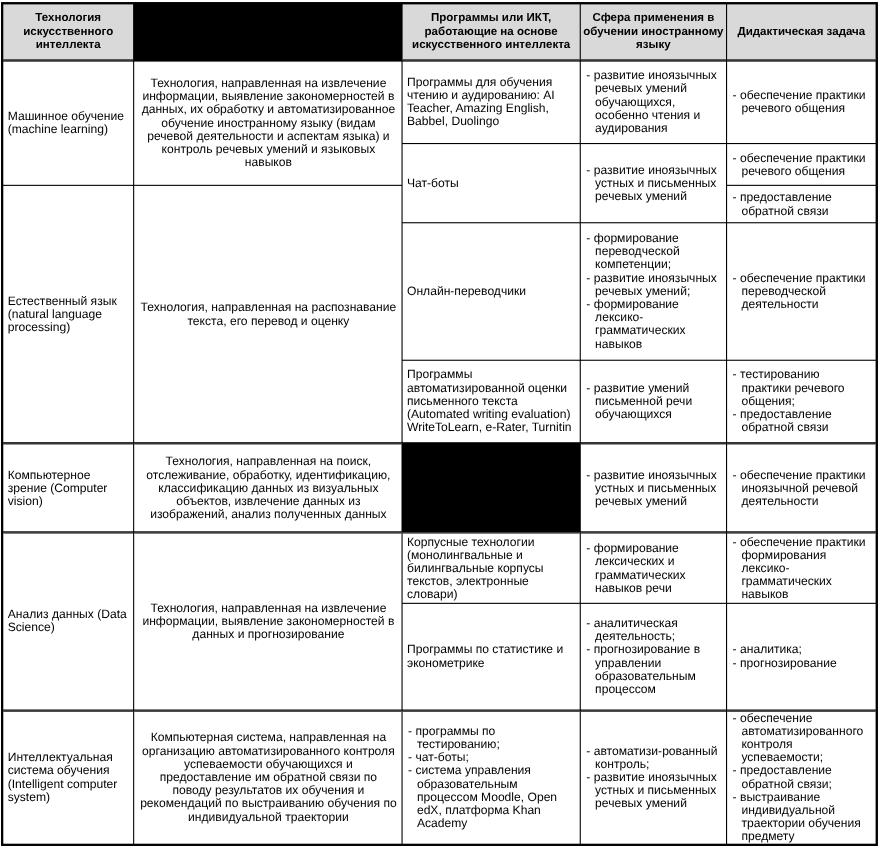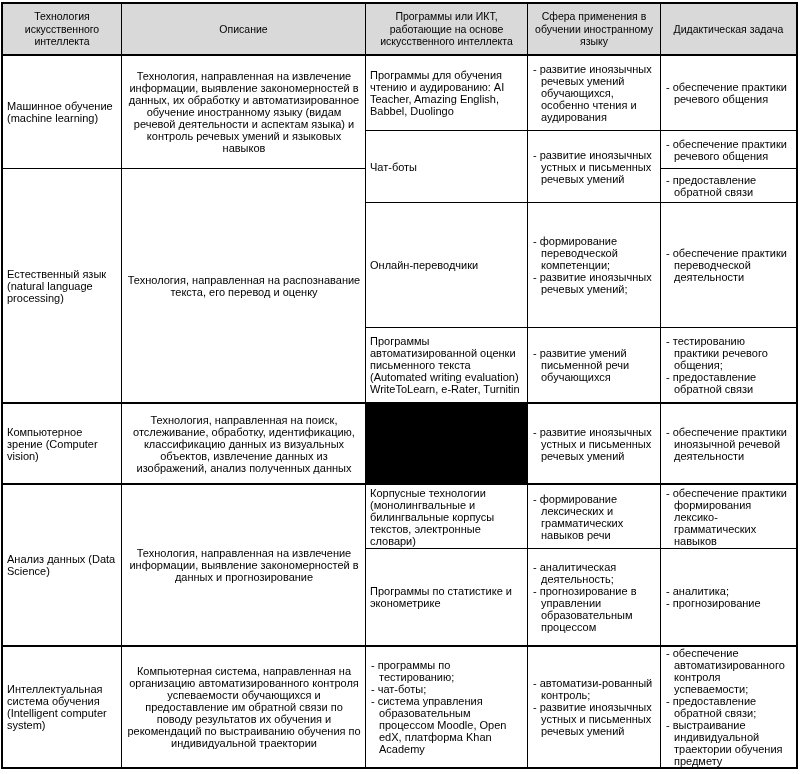--- a/index.html
+++ b/index.html
@@ -25,40 +25,39 @@
     line-height: 12px;
     display: flex;
     flex-direction: column;
     justify-content: center;
     padding: 1px 3px 1px 4px;
     overflow: hidden;
     text-align: left;
   }
   .hcell {
     background: var(--header-bg, #d9d9d9);
-    font-weight: normal;
+    font-weight: bold;
     font-size: 10.5px;
     line-height: 12.5px;
     align-items: center;
     justify-content: center;
     text-align: center;
     padding: 1px 2px;
     border-bottom: 1px solid var(--border, #000);
   }
   .tt { border-top: 1px solid var(--border, #000); }
   .desc { padding-left: 5px; padding-right: 4px; text-align: center; }
   .bi { padding-left: 9px; text-indent: -8px; padding-right: 1px; }
 </style>
 </head>
 <body>
 
 <div class="table">
 
   <div class="cell hcell" style="grid-area:1/1/2/2">Технология искусственного интеллекта</div>
-  <div class="cell hcell" style="grid-area:1/2/2/3">Описание</div>
   <div class="cell hcell" style="grid-area:1/3/2/4">Программы или ИКТ, работающие на основе искусственного интеллекта</div>
   <div class="cell hcell" style="grid-area:1/4/2/5">Сфера применения в обучении иностранному языку</div>
   <div class="cell hcell" style="grid-area:1/5/2/6">Дидактическая задача</div>
 
   <div class="cell" style="grid-area:2/1/4/2">Машинное обучение (machine learning)</div>
   <div class="cell desc" style="grid-area:2/2/4/3">Технология, направленная на извлечение информации, выявление закономерностей в данных, их обработку и автоматизированное обучение иностранному языку (видам речевой деятельности и аспектам языка) и контроль речевых умений и языковых навыков</div>
 
   <div class="cell desc" style="grid-area:4/2/7/3">Технология, направленная на распознавание текста, его перевод и оценку</div>
   <div class="cell" style="grid-area:4/1/7/2">Естественный язык (natural language processing)</div>
 
@@ -87,20 +86,21 @@
     <div class="bi">- обеспечение практики речевого общения</div>
   </div>
   <div class="cell" style="grid-area:4/5/5/6">
     <div class="bi">- предоставление обратной связи</div>
   </div>
 
   <div class="cell" style="grid-area:5/3/6/4">Онлайн-переводчики</div>
   <div class="cell" style="grid-area:5/4/6/5">
     <div class="bi">- формирование переводческой компетенции;</div>
     <div class="bi">- развитие иноязычных речевых умений;</div>
+    <div class="bi">- формирование лексико-грамматических навыков</div>
   </div>
   <div class="cell" style="grid-area:5/5/6/6">
     <div class="bi">- обеспечение практики переводческой деятельности</div>
   </div>
 
   <div class="cell" style="grid-area:6/3/7/4">Программы автоматизированной оценки письменного текста (Automated writing evaluation) WriteToLearn, e-Rater, Turnitin</div>
   <div class="cell" style="grid-area:6/4/7/5">
     <div class="bi">- развитие умений письменной речи обучающихся</div>
   </div>
   <div class="cell" style="grid-area:6/5/7/6">

